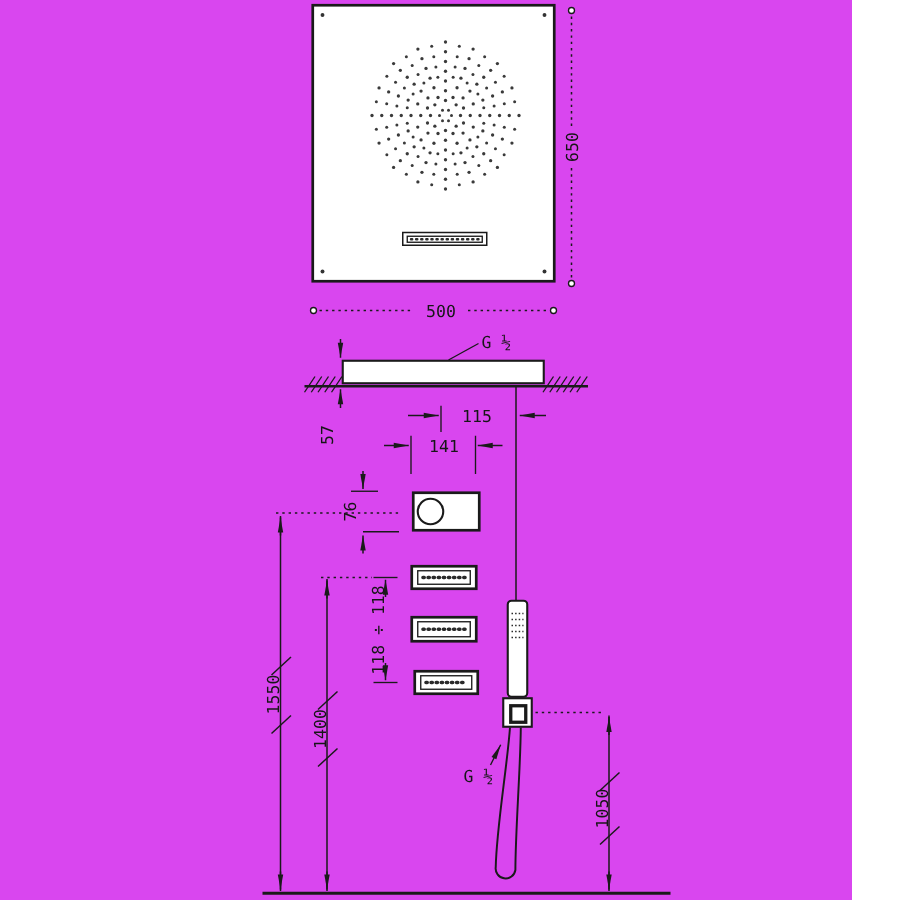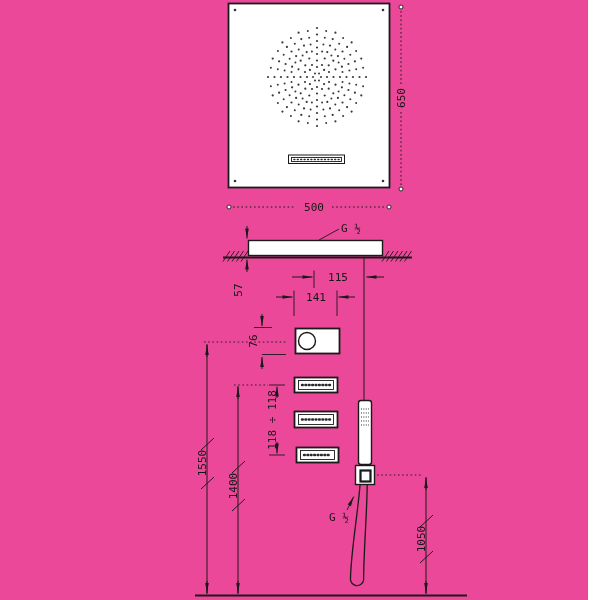--- a/index.html
+++ b/index.html
@@ -1,16 +1,16 @@
 <!DOCTYPE html>
 <html><head>
 <meta charset="utf-8">
 <style>
   html,body{margin:0;padding:0;background:#fff;}
-  #stage{position:relative;width:568px;height:600px;background:#ec4899;overflow:hidden;padding-left:20px;}
+  #stage{position:relative;width:568px;height:600px;background:#d946ef;overflow:hidden;}
   svg{display:block;}
   .ln{stroke:#1a1a1a;fill:none;}
   .thick{stroke-width:1.8;}
   .med{stroke-width:1.4;}
   .thin{stroke-width:1;}
   .hair{stroke-width:0.9;}
   .dashed{stroke-dasharray:1.6 2.6;}
   .dotline{stroke:#2a2a2a;stroke-width:2.4;stroke-linecap:round;stroke-dasharray:0.8 2.6;fill:none;}
   .dim{font:11px "DejaVu Sans Mono","Liberation Mono",monospace;fill:#161616;}
   .fillwhite{fill:#ffffff;}

